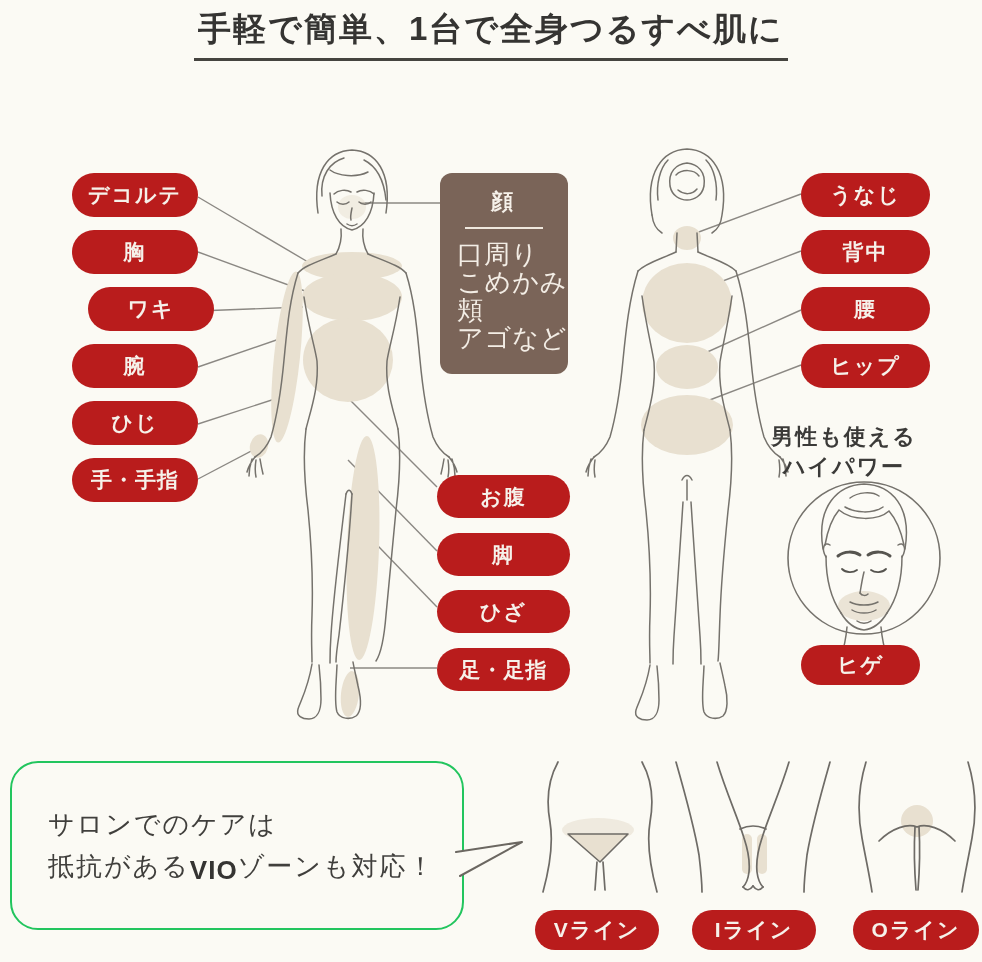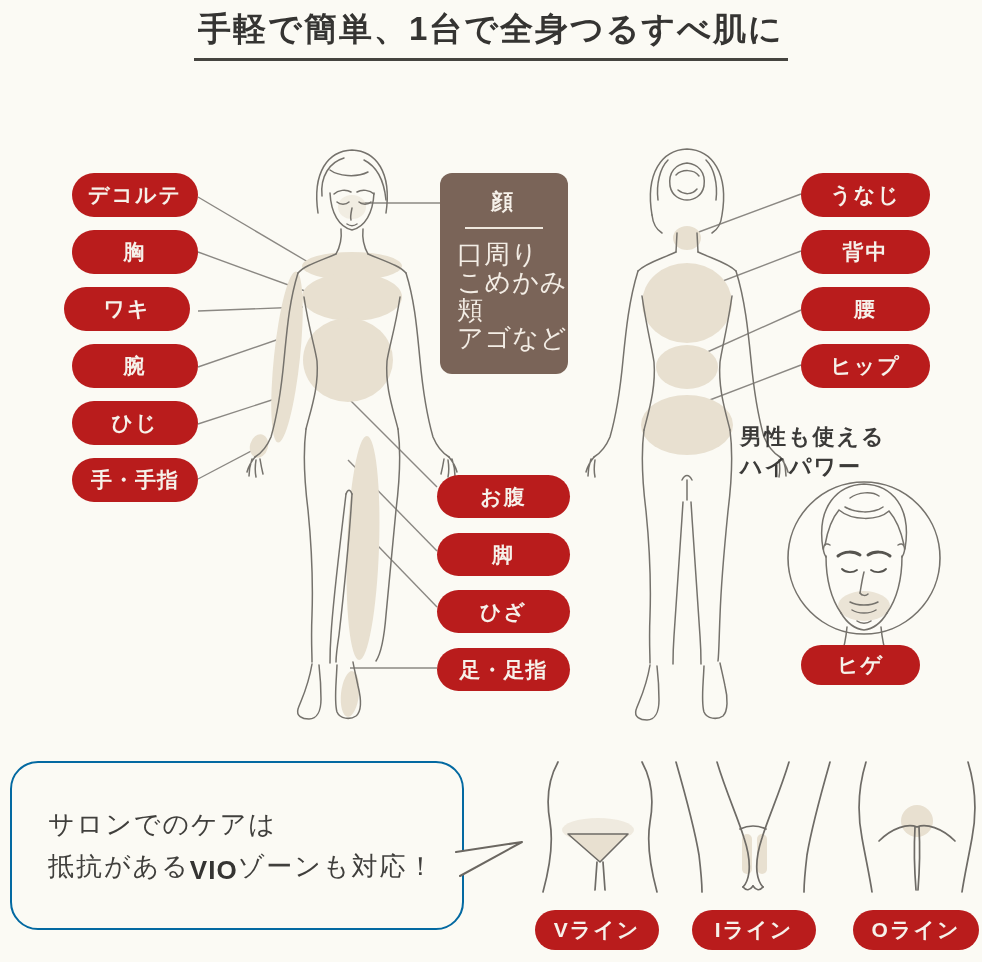--- a/index.html
+++ b/index.html
@@ -33,27 +33,27 @@
   }
   .facebox .fb-title{
     text-align:center;margin-top:14px;font-size:22px;font-weight:700;letter-spacing:4px;
   }
   .facebox .fb-divider{
     width:78px;height:2px;background:#efe8de;margin:10px auto 0;
   }
   .facebox .fb-list{margin:11px 0 0 17px;font-size:26px;line-height:28px;letter-spacing:1px;color:#f3ede5;}
   
   .mens-caption{
-    position:absolute;left:740px;top:422px;width:168px;
+    position:absolute;left:760px;top:422px;width:168px;text-align:center;
     font-size:22px;font-weight:600;color:#3b3a38;line-height:30px;letter-spacing:2px;
   }
   
   .bubble{
     position:absolute;left:10px;top:761px;width:450px;height:165px;
-    border:2px solid #0369a1;border-radius:28px;background:#fbfaf4;
+    border:2px solid #22c55e;border-radius:28px;background:#fbfaf4;
   }
   .bubble-tail{position:absolute;left:452px;top:836px;}
   .bubble .b-line1{
     position:absolute;left:36px;top:44px;font-size:26px;color:#403f3c;
     font-weight:500;letter-spacing:2px;
   }
   .bubble .b-line2{
     position:absolute;left:36px;top:86px;font-size:26px;color:#403f3c;
     font-weight:500;letter-spacing:2px;white-space:nowrap;
   }
@@ -230,21 +230,21 @@
         <path d="M968,762 C976,788 977,812 972,838 C968,860 964,878 962,892"></path>
         <path d="M879,841 C892,828 908,823 917,827 C926,823 942,828 955,841"></path>
         <path d="M915,827 C914,845 914,865 916,890"></path>
         <path d="M919,827 C920,845 920,865 918,890"></path>
       </g>
     </g>
   </svg>
 
   <div class="pill" style="left:72px;top:173px;width:126px;height:44px;">デコルテ</div>
   <div class="pill" style="left:72px;top:230px;width:126px;height:44px;">胸</div>
-  <div class="pill" style="left:64px;top:287px;width:126px;height:44px;">ワキ</div>
+  <div class="pill" style="left:88px;top:287px;width:126px;height:44px;">ワキ</div>
   <div class="pill" style="left:72px;top:344px;width:126px;height:44px;">腕</div>
   <div class="pill" style="left:72px;top:401px;width:126px;height:44px;">ひじ</div>
   <div class="pill" style="left:72px;top:458px;width:126px;height:44px;letter-spacing:1px;">手・手指</div>
 
   <div class="facebox">
     <div class="fb-title">顔</div>
     <div class="fb-divider"></div>
     <div class="fb-list">
       <div>口周り</div>
       <div>こめかみ</div>

